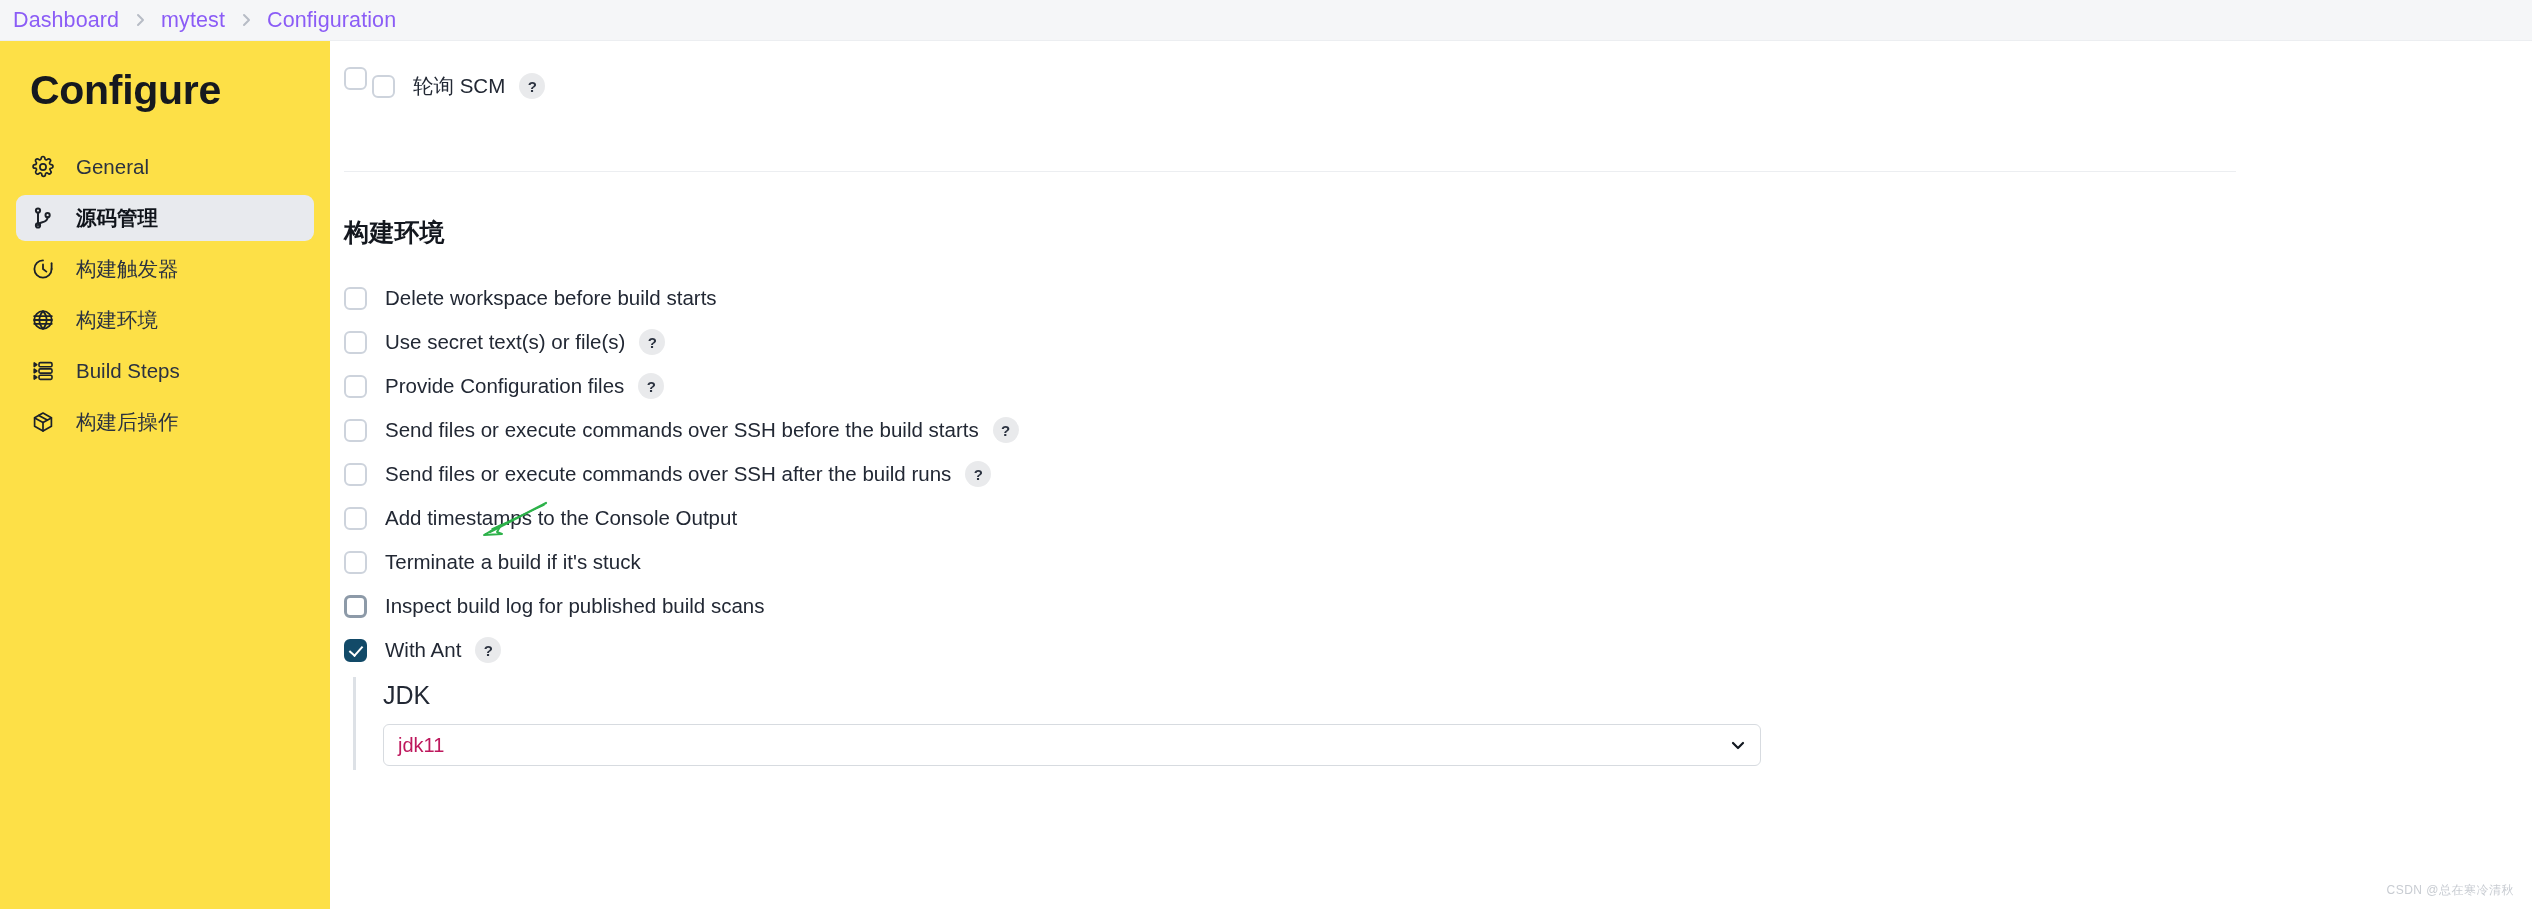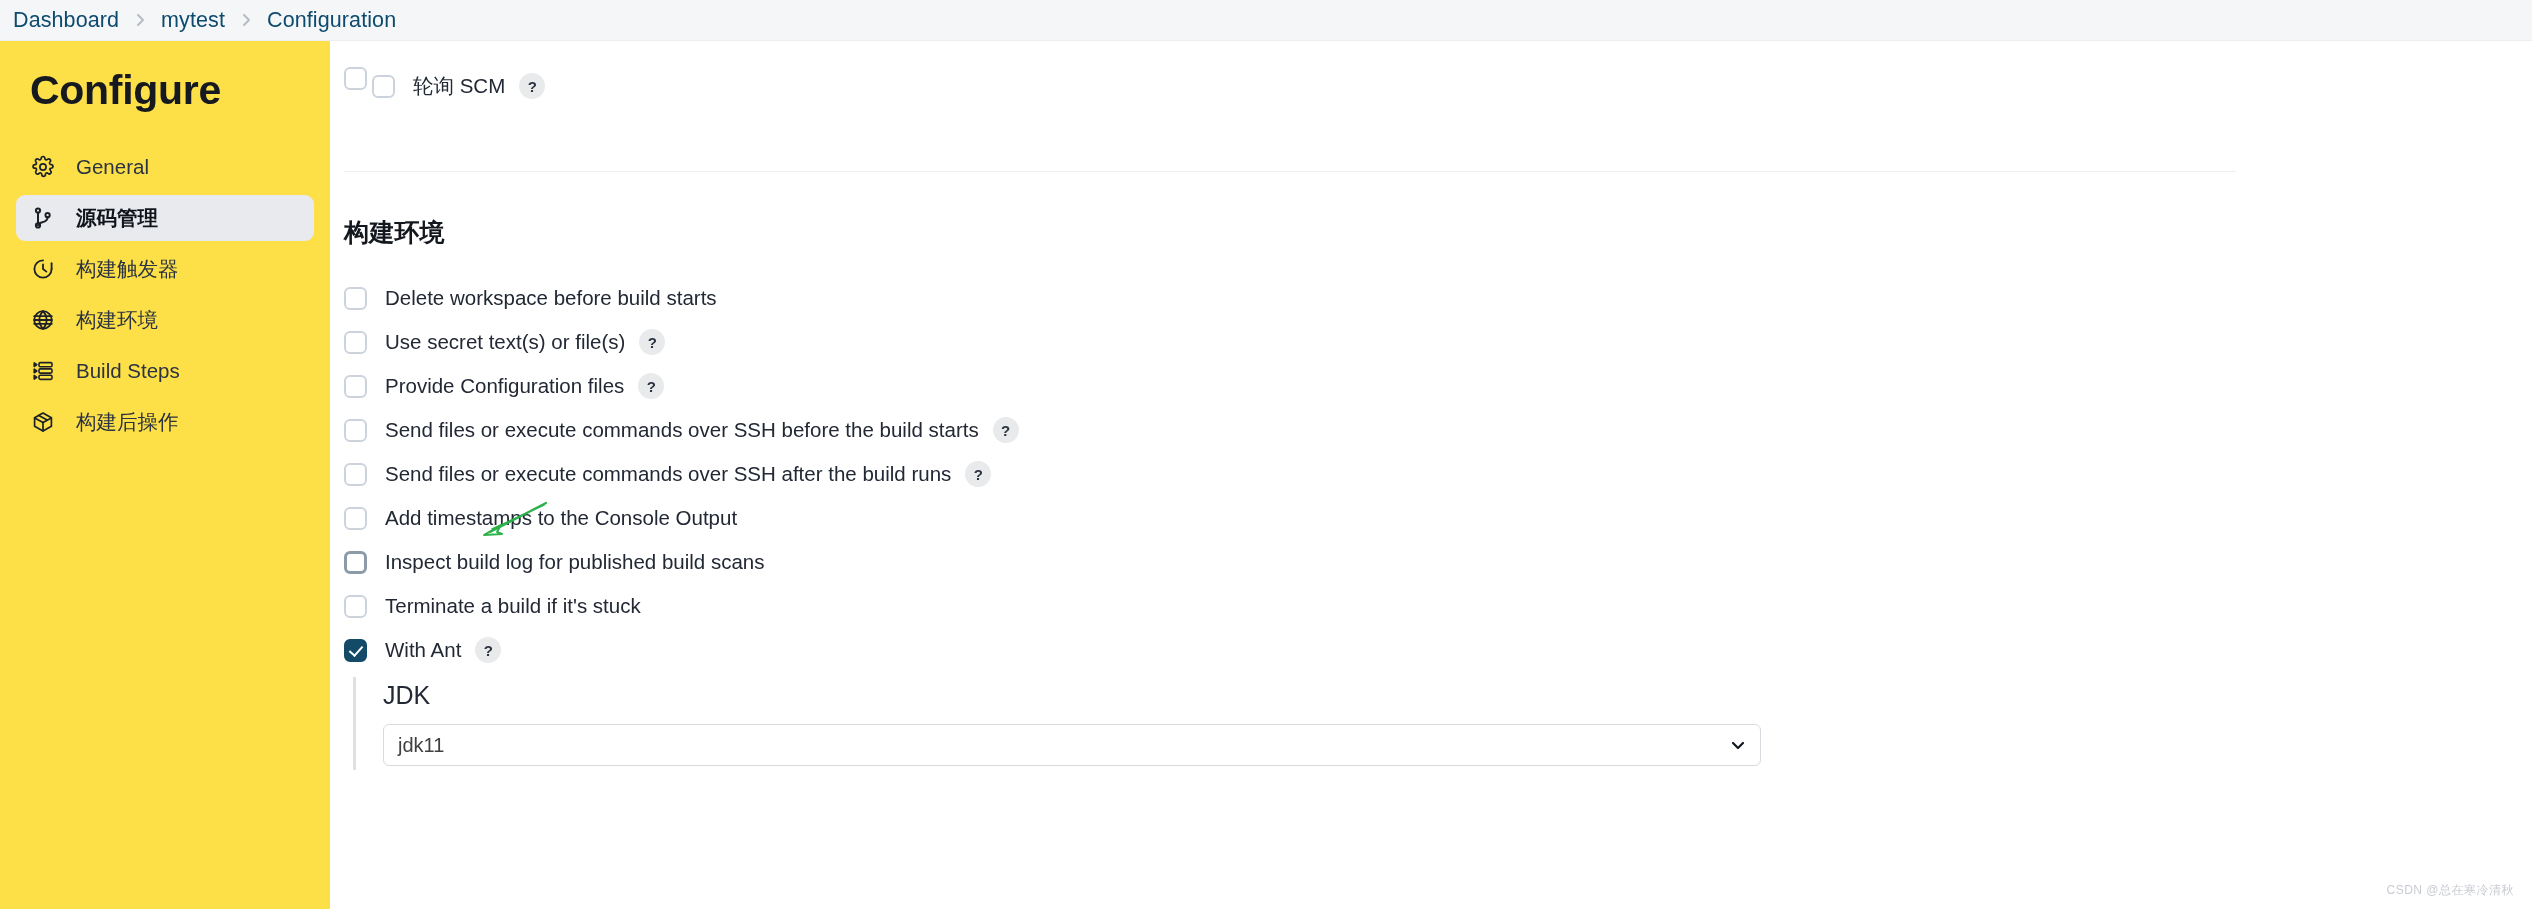--- a/index.html
+++ b/index.html
@@ -25,21 +25,21 @@
     height: 41px;
     background: #f5f6f8;
     border-bottom: 1px solid #eceef1;
     display: flex;
     align-items: center;
     padding-left: 13px;
     z-index: 30;
   }
   .crumb {
     font-size: 21.5px;
-    color: #0c4a6e;
+    color: #8b5cf6;
     letter-spacing: .1px;
     white-space: nowrap;
   }
   .crumb-sep {
     width: 42px;
     display: flex;
     align-items: center;
     justify-content: center;
     color: #b7bcc6;
   }
@@ -205,21 +205,21 @@
     height: 42px;
   }
   .select-box {
     width: 100%;
     height: 42px;
     border: 1px solid #d7dbe0;
     border-radius: 6px;
     background: #ffffff;
     font-family: "Liberation Sans", "DejaVu Sans", sans-serif;
     font-size: 20px;
-    color: #404040;
+    color: #be185d;
     padding: 0 40px 0 14px;
     display: flex;
     align-items: center;
     cursor: pointer;
   }
   .select-chevron {
     position: absolute;
     right: 14px;
     top: 0;
     height: 42px;
@@ -407,27 +407,27 @@
         <span class="cb-label">Send files or execute commands over SSH after the build runs</span>
         <span class="help-badge">?</span>
       </div>
 
       <div class="checkbox-row">
         <span class="cb"></span>
         <span class="cb-label">Add timestamps to the Console Output</span>
       </div>
 
       <div class="checkbox-row">
+        <span class="cb"></span>
+        <span class="cb-label">Terminate a build if it's stuck</span>
+      </div>
+
+      <div class="checkbox-row">
         <span class="cb hovered"></span>
         <span class="cb-label">Inspect build log for published build scans</span>
-      </div>
-
-      <div class="checkbox-row">
-        <span class="cb"></span>
-        <span class="cb-label">Terminate a build if it's stuck</span>
       </div>
 
       <div class="checkbox-row">
         <span class="cb checked"></span>
         <span class="cb-label">With Ant</span>
         <span class="help-badge">?</span>
       </div>
 
       <div class="nested-block">
         <div class="field-label">JDK</div>

